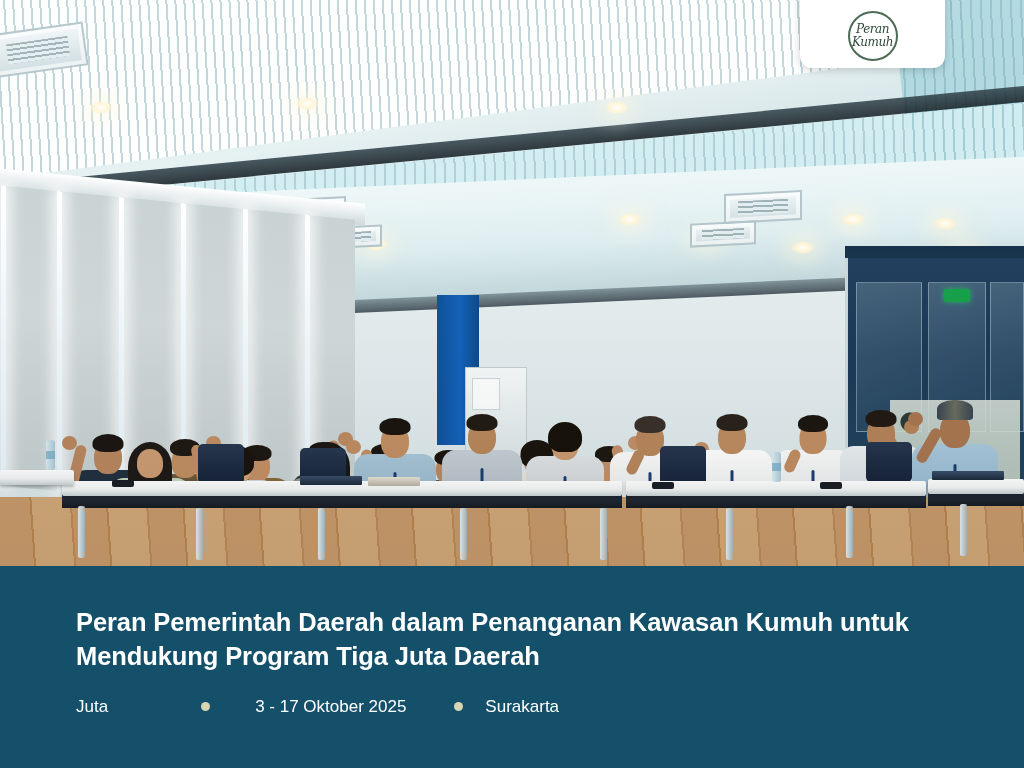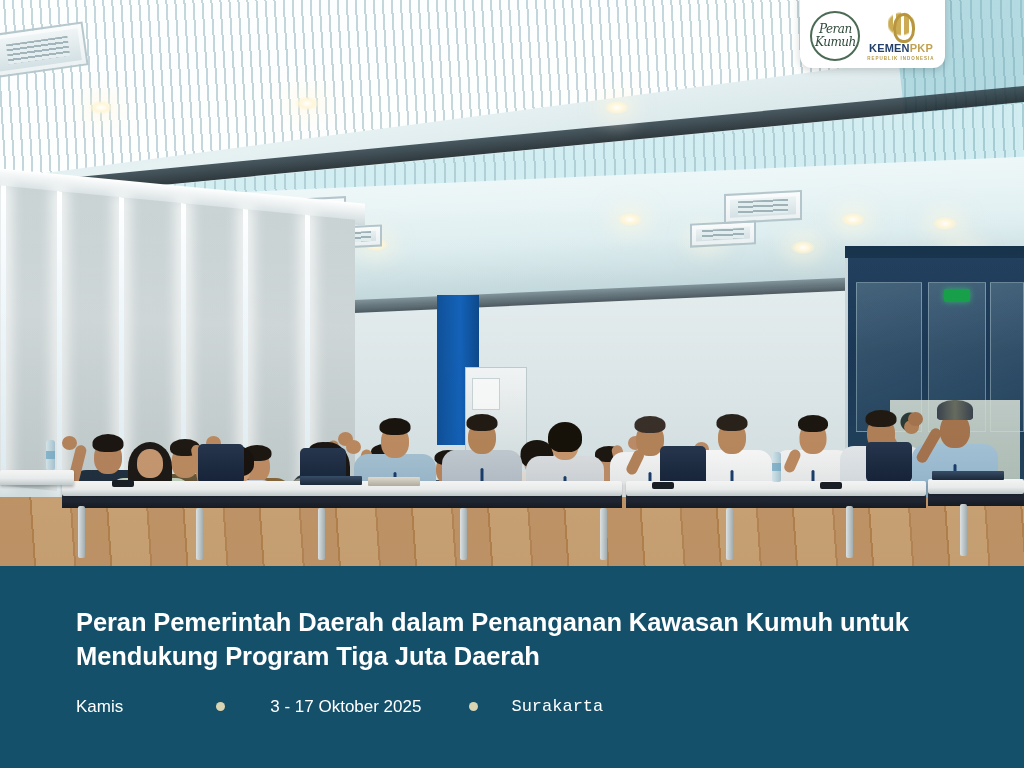--- a/index.html
+++ b/index.html
@@ -276,21 +276,21 @@
   }
   .meta .cell { white-space:nowrap; }
   .meta .sep {
     width:9px; height:9px; border-radius:50%;
     background:#d9d5b2; flex:none;
   }
   .m-day  { margin-right:0; }
   .s1     { margin-left:93px; }
   .m-date { margin-left:45px; }
   .s2     { margin-left:48px; }
-  .m-city { margin-left:33px;font-family:Liberation Mono, monospace; }
+  .m-city { margin-left:22px; }
 </style>
 </head>
 <body>
 
 <div class="poster">
 
   <div class="photo">
 
     <div class="ceiling-base"></div>
     <div class="ceil-panel-left"></div>
@@ -566,35 +566,28 @@
 
     <div class="photo-shade"></div>
 
     <div class="logo-box">
       <div class="logo-klinik">
         <div class="script">
           <span>Peran</span><br>
           <span>Kumuh</span>
         </div>
       </div>
-      <div class="logo-kemen">
-        <div class="kemen-mark"></div>
-        <div class="kemen-text">
-          <span class="k1">KEMEN</span><span class="k2">PKP</span>
-        </div>
-        <div class="kemen-sub">REPUBLIK INDONESIA</div>
-      </div>
     </div>
 
   </div>
 
   <div class="banner">
     <div class="title">Peran Pemerintah Daerah dalam Penanganan Kawasan Kumuh untuk Mendukung Program Tiga Juta Daerah</div>
     <div class="meta">
-      <span class="cell m-day">Kamis</span>
+      <span class="cell m-day">Juta</span>
       <span class="sep s1"></span>
       <span class="cell m-date">3 - 17 Oktober 2025</span>
       <span class="sep s2"></span>
       <span class="cell m-city">Surakarta</span>
     </div>
   </div>
 
 </div>
 
 </body></html>

